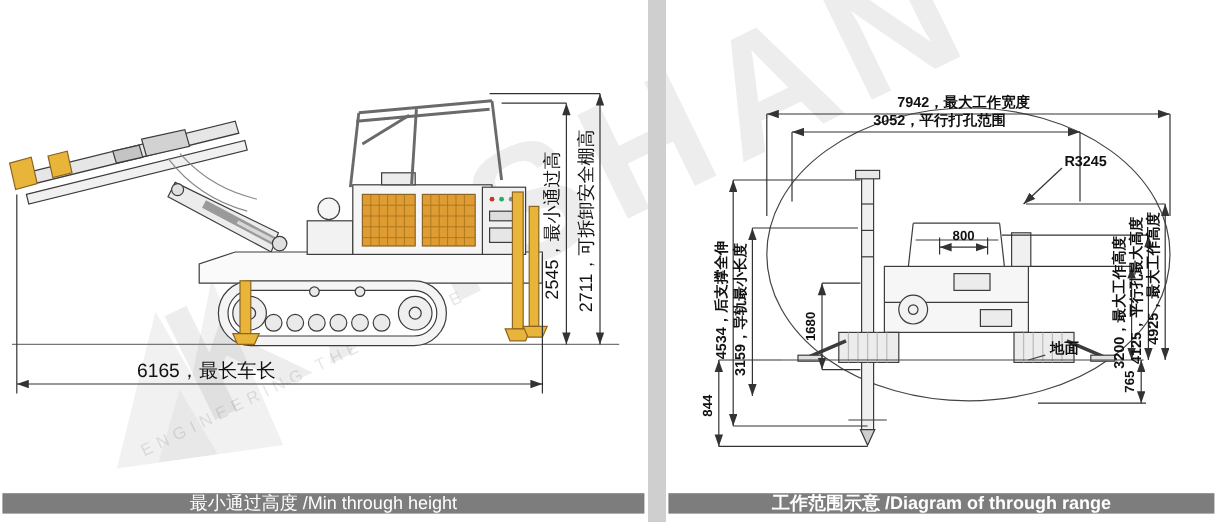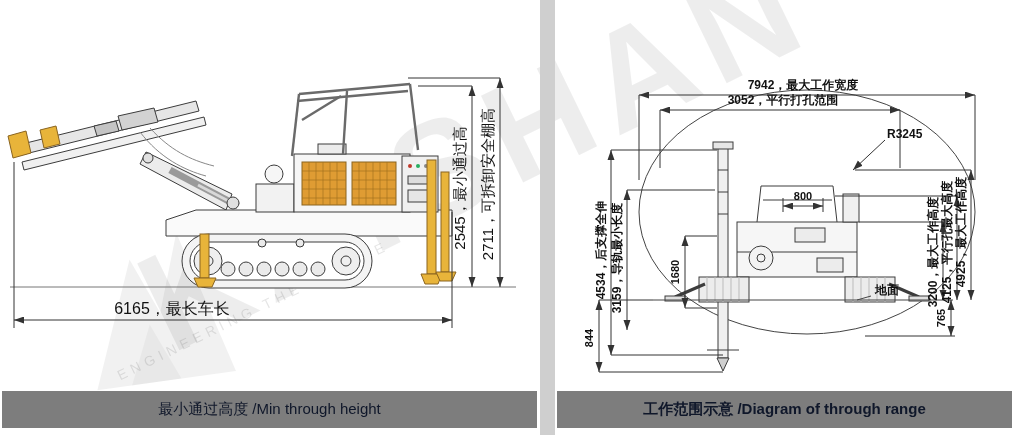--- a/index.html
+++ b/index.html
@@ -23,22 +23,22 @@
 
   .panel { position:absolute; top:0; height:435px; z-index:1; }
   .panel-left  { left:0; width:540px; }
   .panel-right { left:555px; width:460px;font-weight:bold; }
   .divider {
     position:absolute; left:540px; top:0; width:15px; height:435px;
     background:#cfcfcf; z-index:2;
   }
   .art { position:absolute; left:0; top:0; }
   .caption {
-    position:absolute; left:2px; right:3px; bottom:7px; height:37px;
-    background:#7d7d7d; color:#0f172a; display:flex; align-items:center;
+    position:absolute; left:2px; right:3px; bottom:7px; height:17px;
+    background:#7d7d7d; color:#ffffff; display:flex; align-items:center;
     justify-content:center; font-size:15px; z-index:3;
   }
   svg text { font-family:"Liberation Sans","DejaVu Sans",sans-serif; fill:#111; }
 </style>
 </head>
 <body>
 
 <div class="stage">
 
   <div class="wm">

